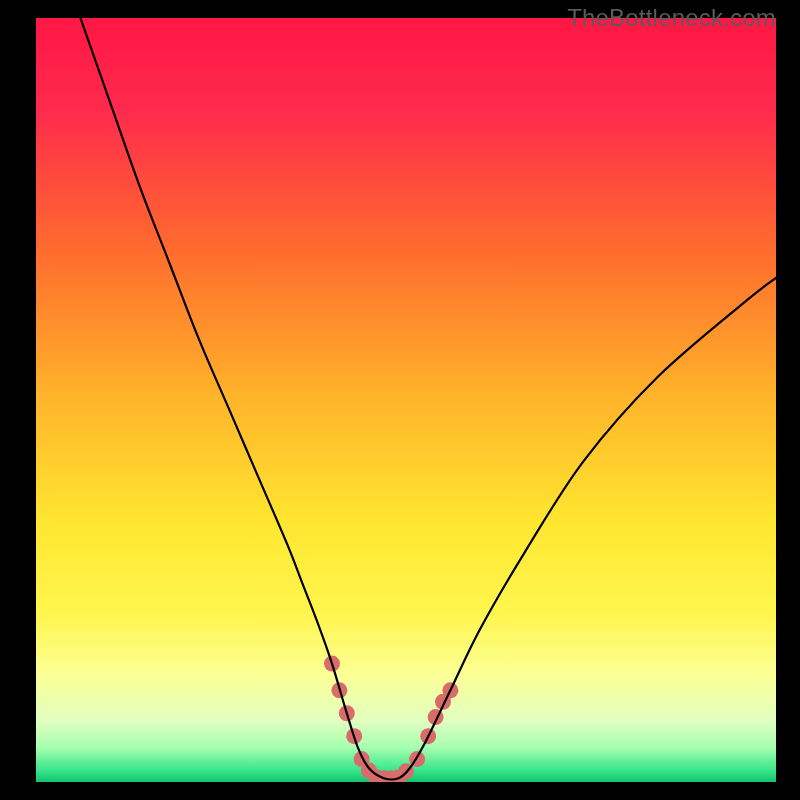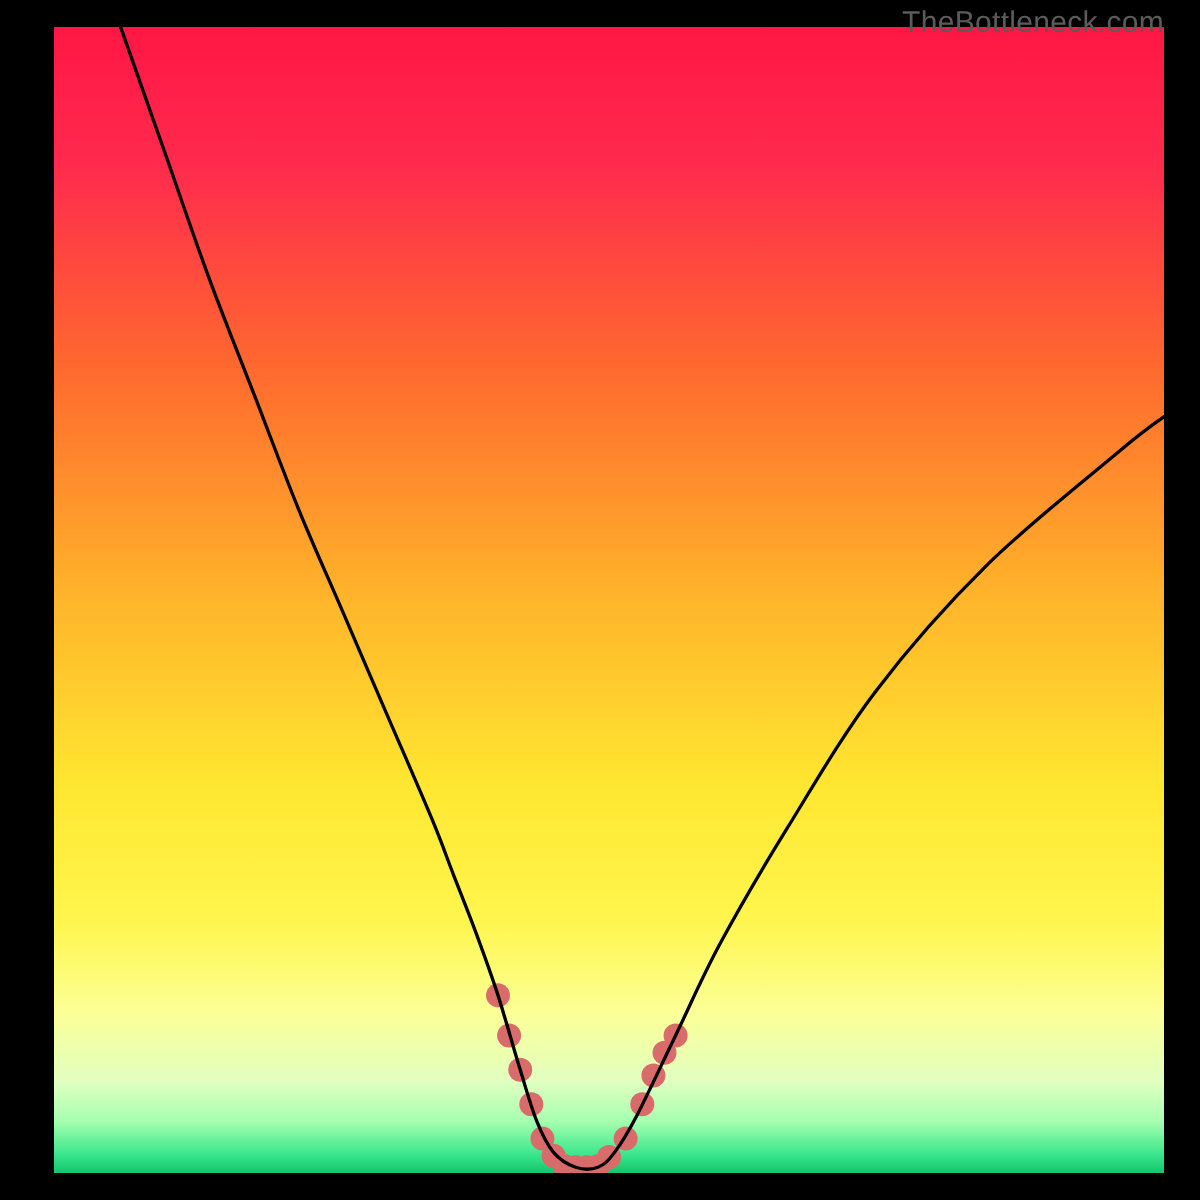--- a/index.html
+++ b/index.html
@@ -27,21 +27,21 @@
   }
   .gradient-bg {
     position: absolute;
     inset: 0;
   }
   .watermark {
     position: absolute;
     top: 4px;
     right: 24px;
     font-family: Arial, Helvetica, sans-serif;
-    font-size: 20px;
+    font-size: 24px;
     font-weight: 500;
     color: #5b5b5b;
     letter-spacing: 0.2px;
     user-select: none;
   }
   svg.curve {
     position: absolute;
     inset: 0;
   }
 </style>

